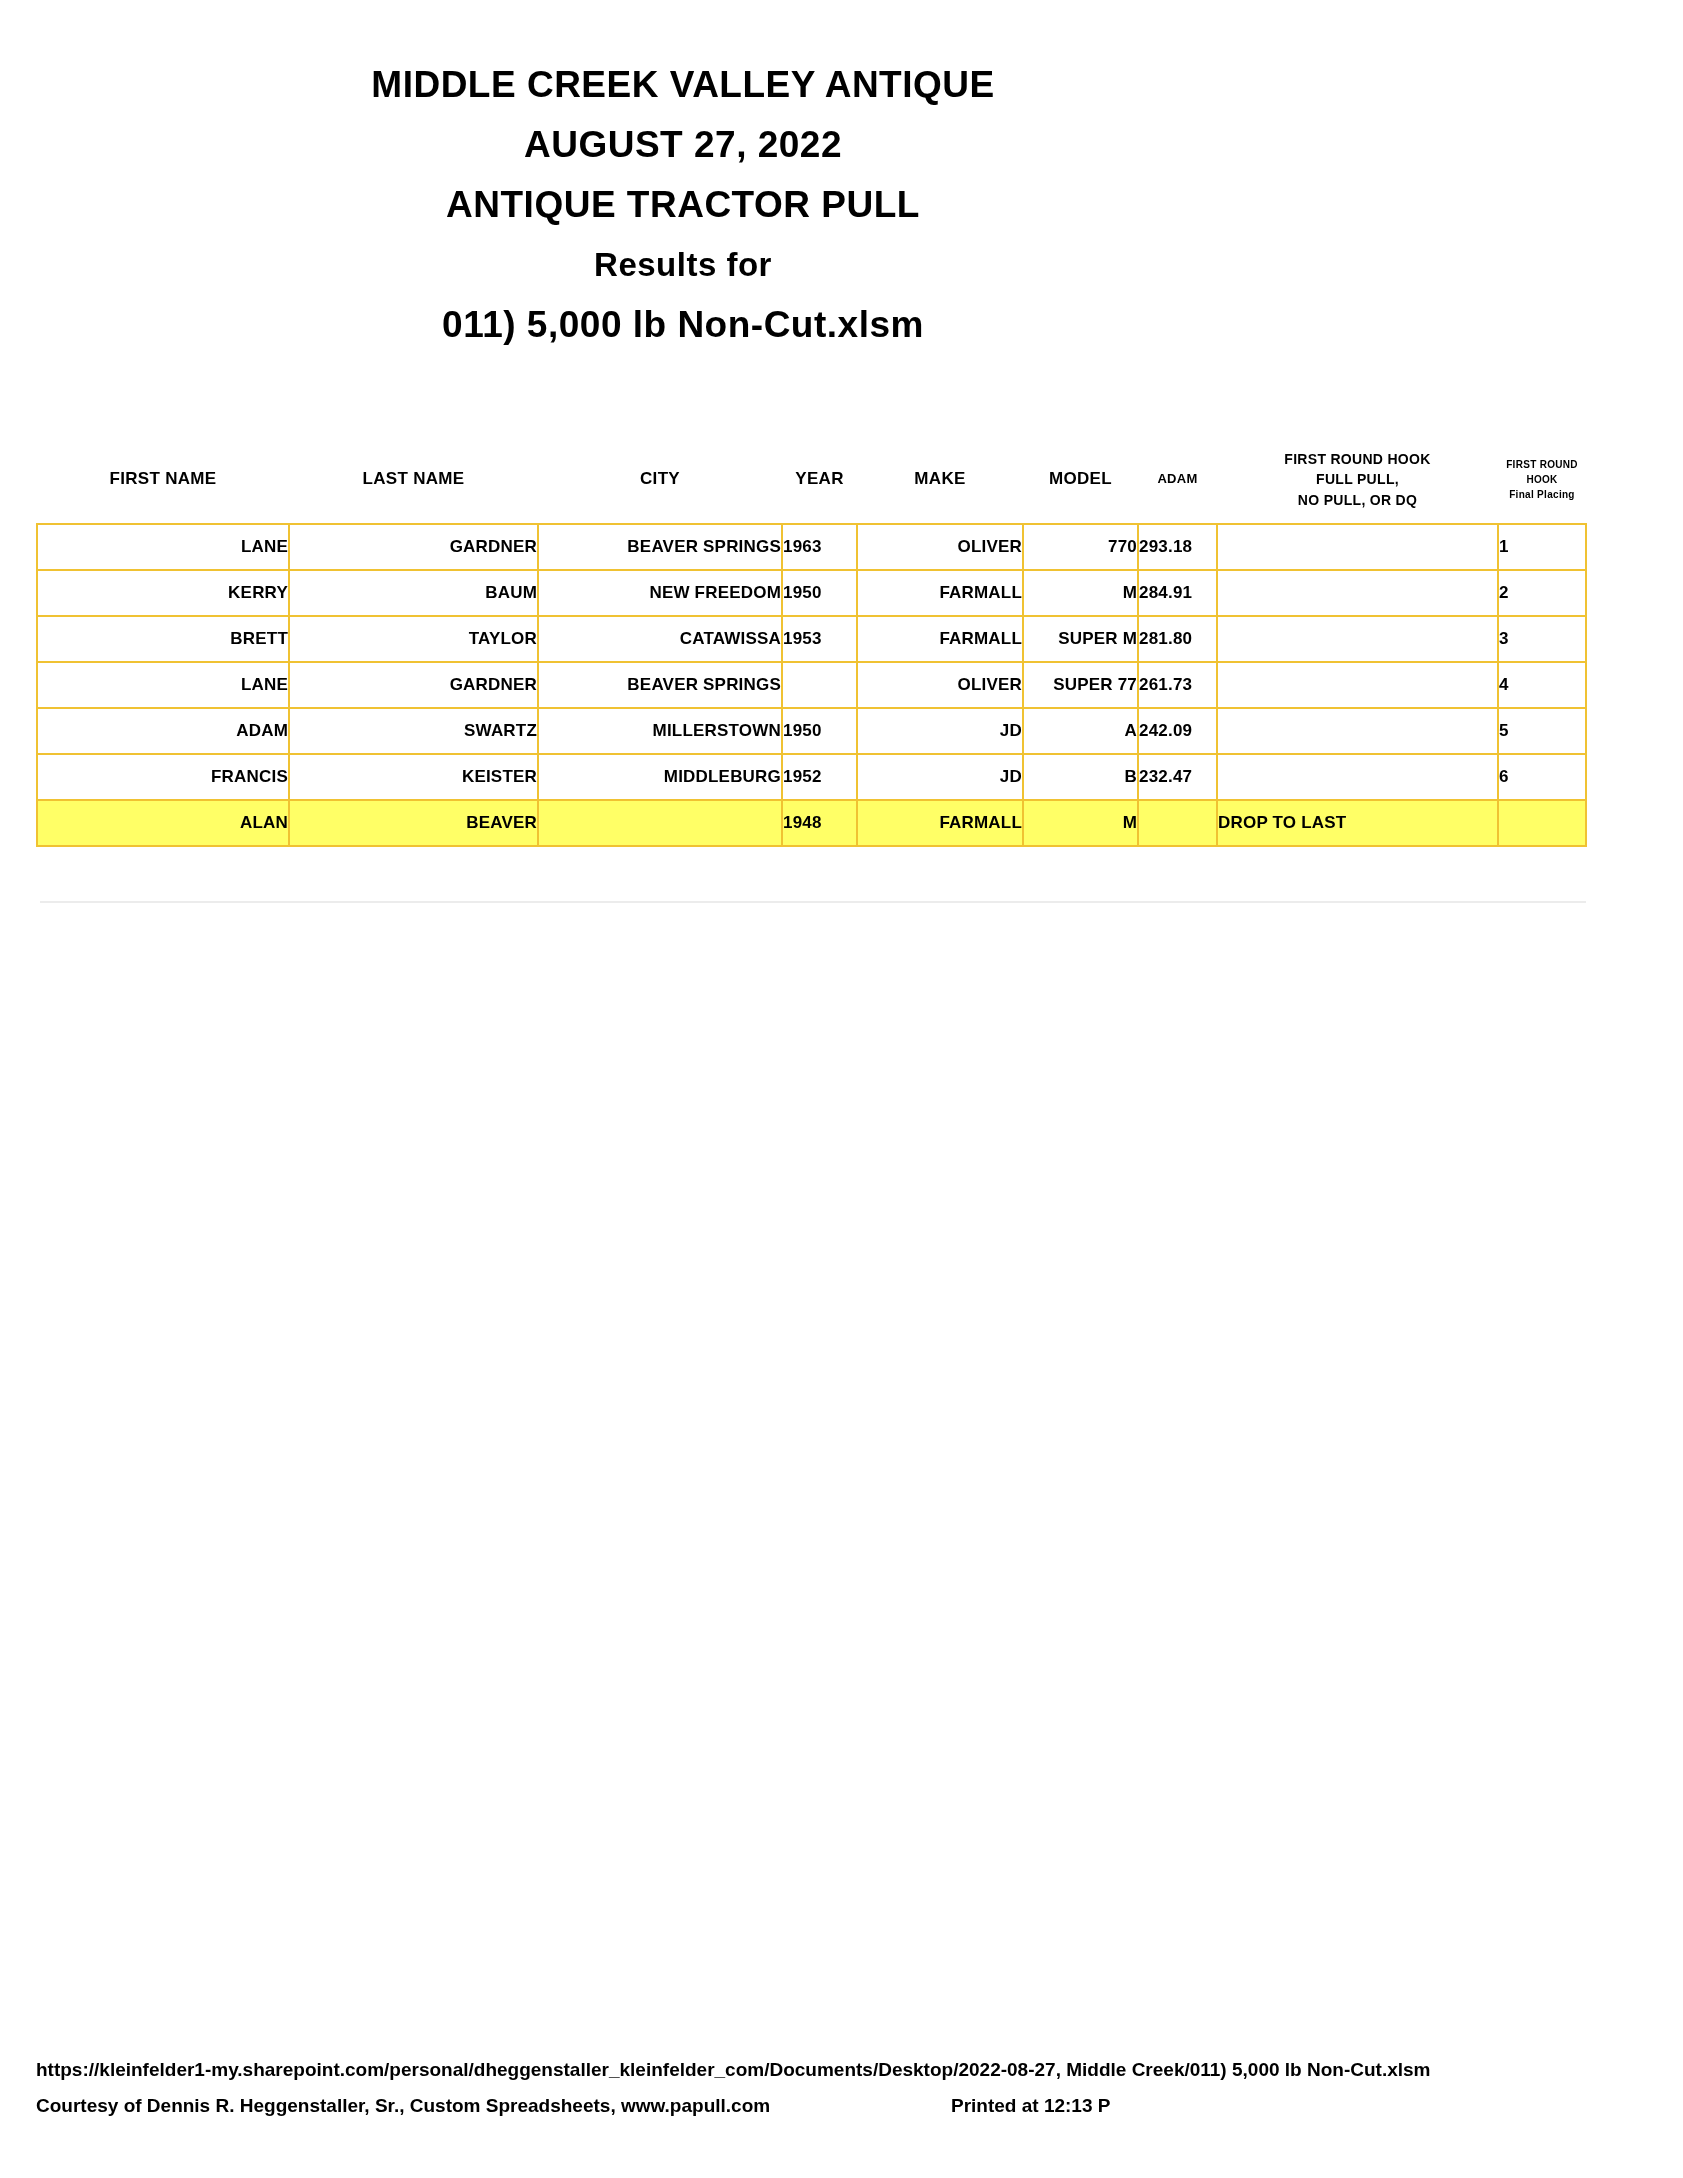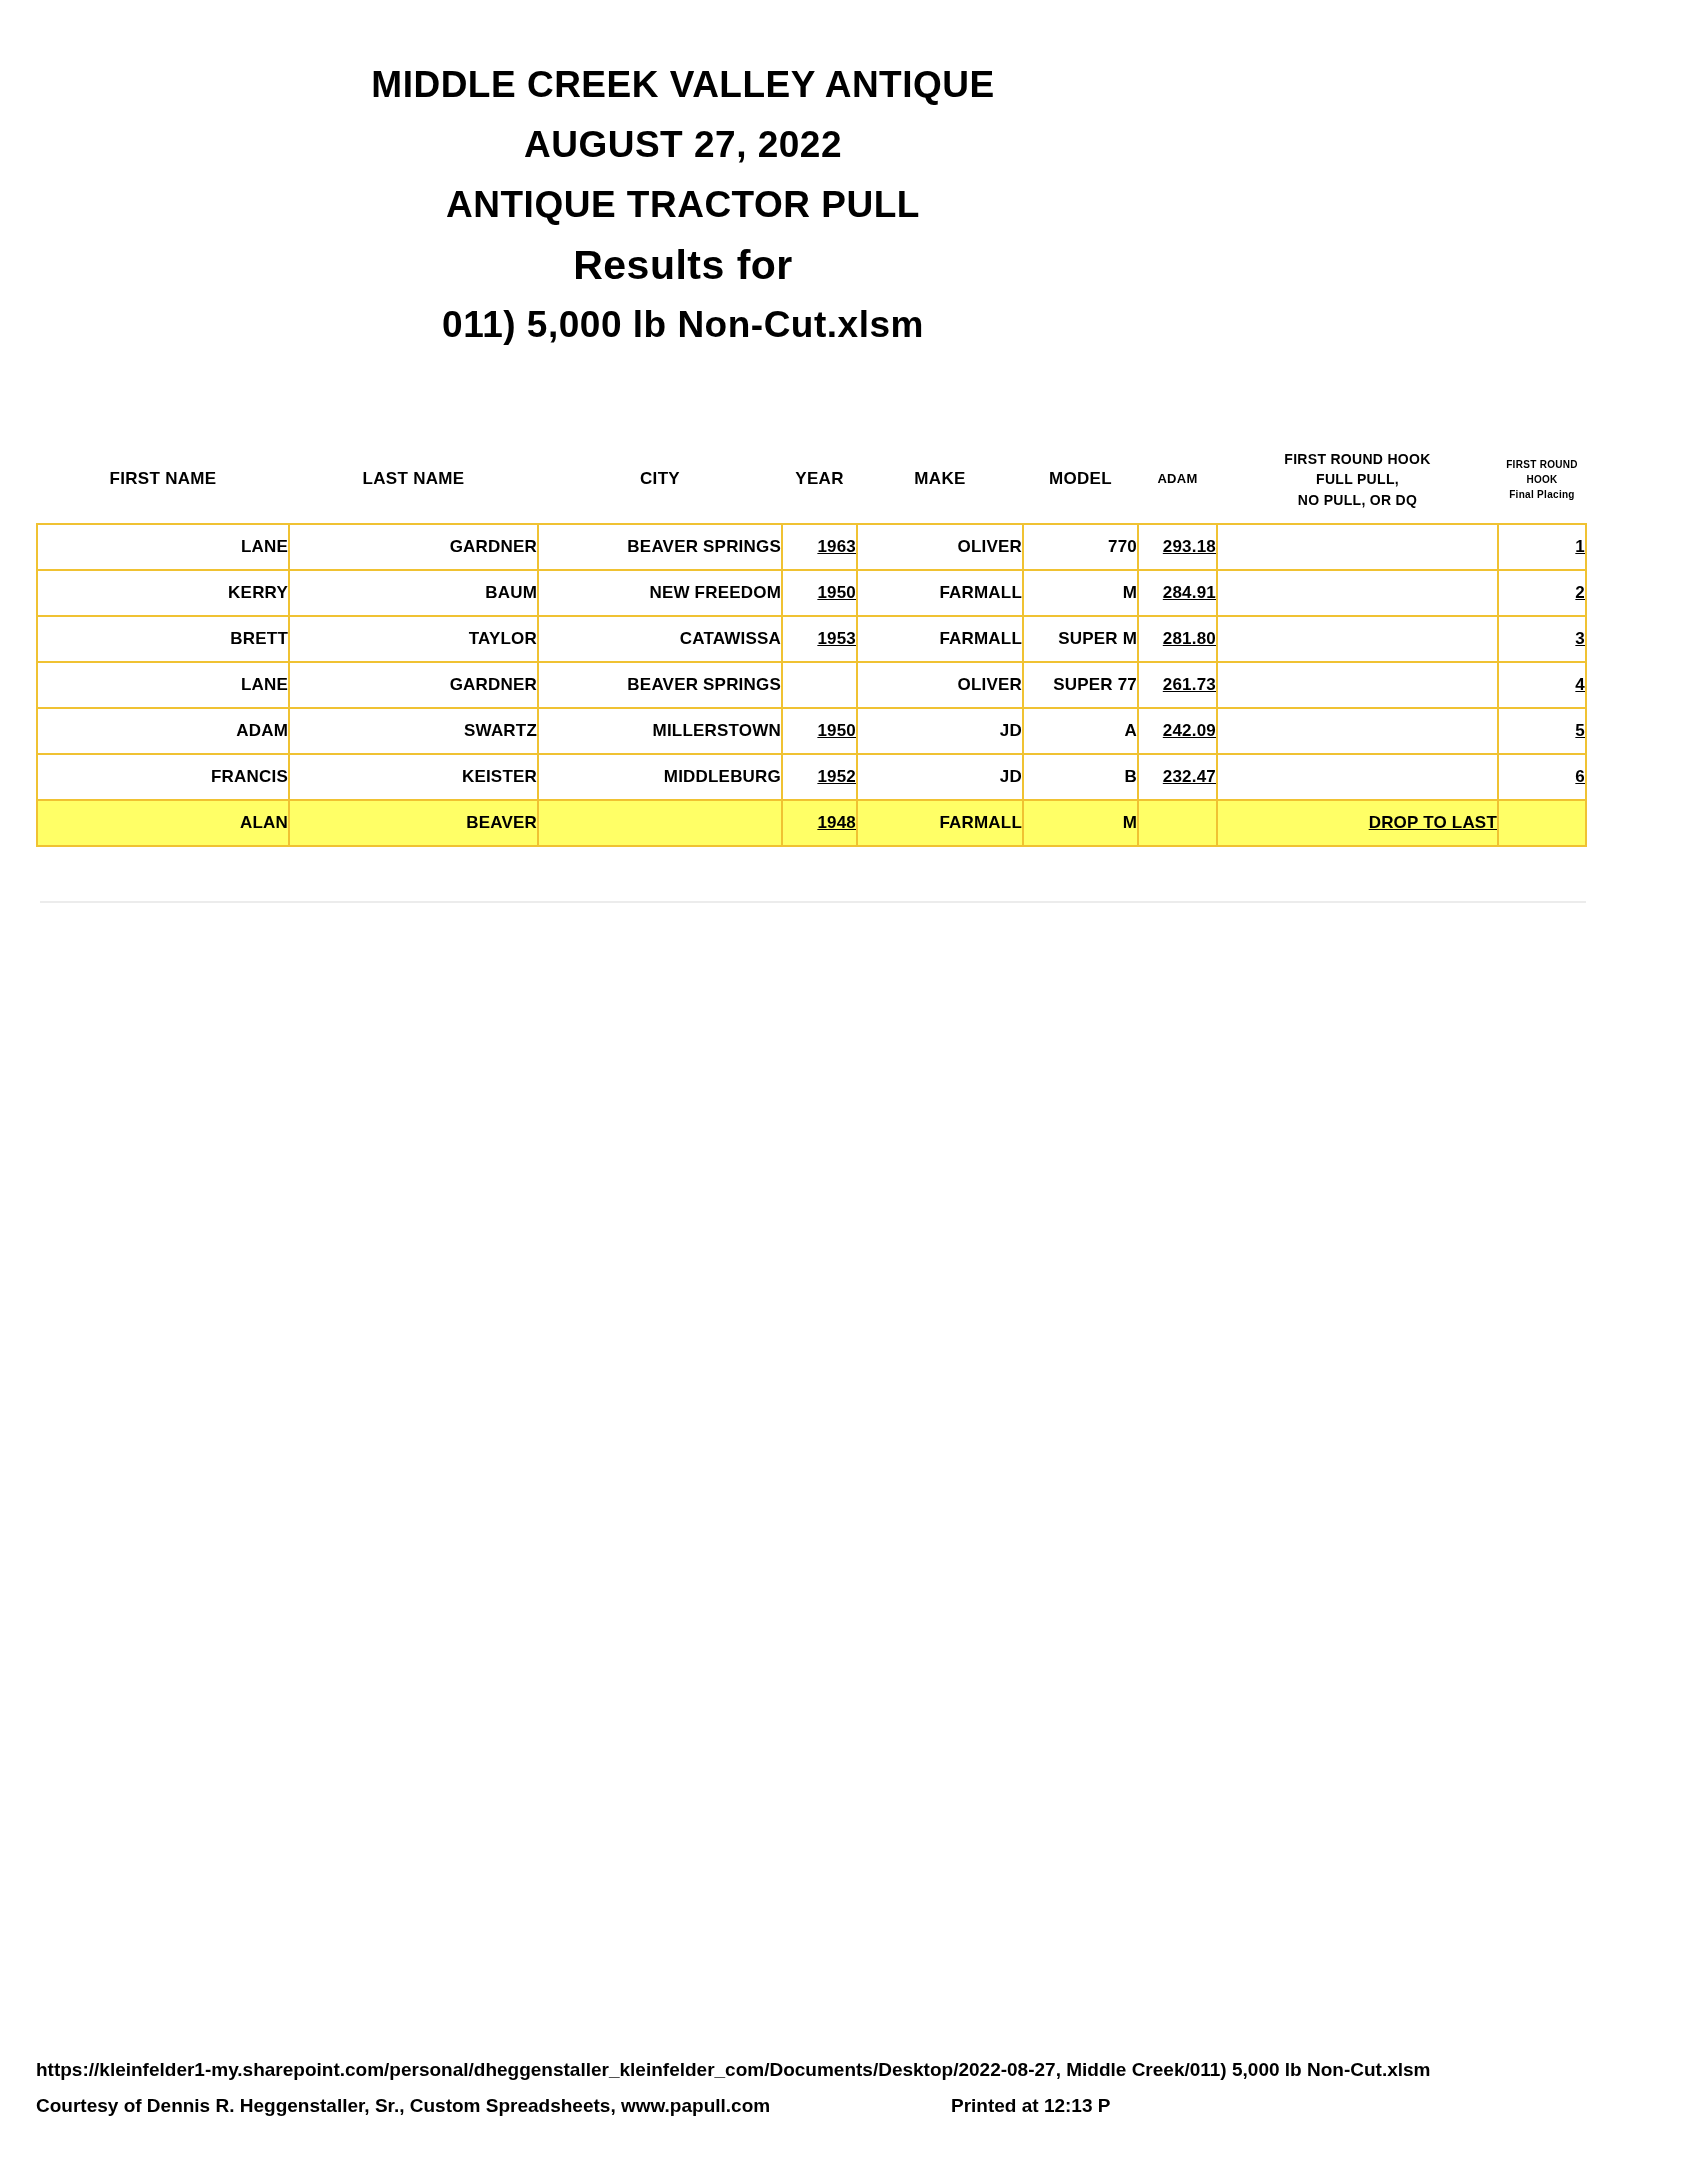--- a/index.html
+++ b/index.html
@@ -28,21 +28,21 @@
     left: 0;
     width: 1366px;
     text-align: center;
   }
   .title-line {
     font-size: 37px;
     line-height: 60px;
     letter-spacing: 0.5px;
   }
   .title-line.results {
-    font-size: 41px;
+    font-size: 33px;
   }
 
   
   .results-table-wrap {
     position: absolute;
     left: 36px;
     top: 436px;
   }
   table {
     border-collapse: collapse;
@@ -69,21 +69,21 @@
     height: 44px;
     padding: 0;
     font-size: 17px;
     vertical-align: middle;
     background: #ffffff;
     overflow: hidden;
     white-space: nowrap;
     letter-spacing: 0.2px;
   }
   tbody td.al { text-align: right; padding-left: 8px; }
-  tbody td.ac { text-align: right; text-decoration: underline; }
+  tbody td.ac { text-align: left; }
   tbody tr.hl td { background: var(--hl); }
 
   .table-shadow {
     position: absolute;
     left: 40px;
     top: 901px;
     width: 1546px;
     height: 2px;
     background: #ececec;
   }

